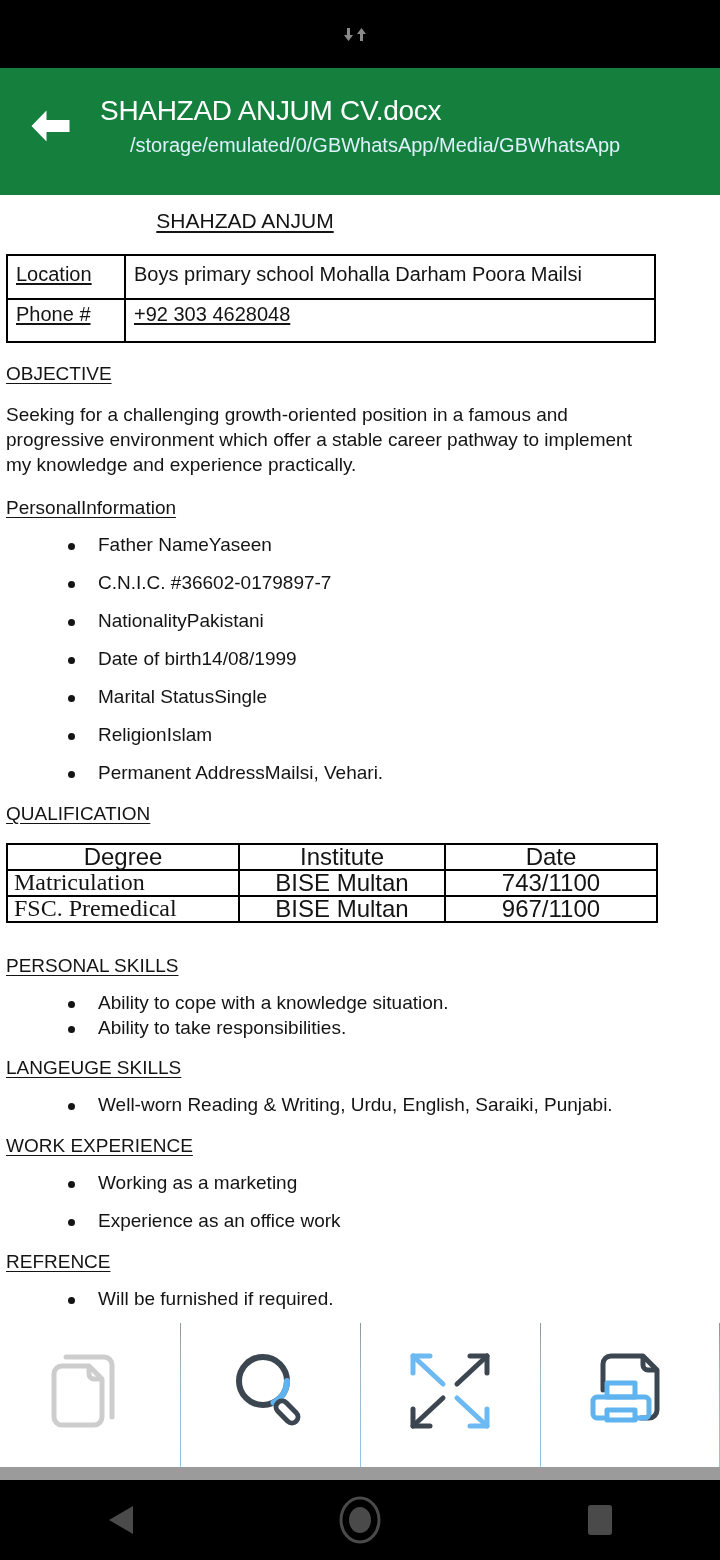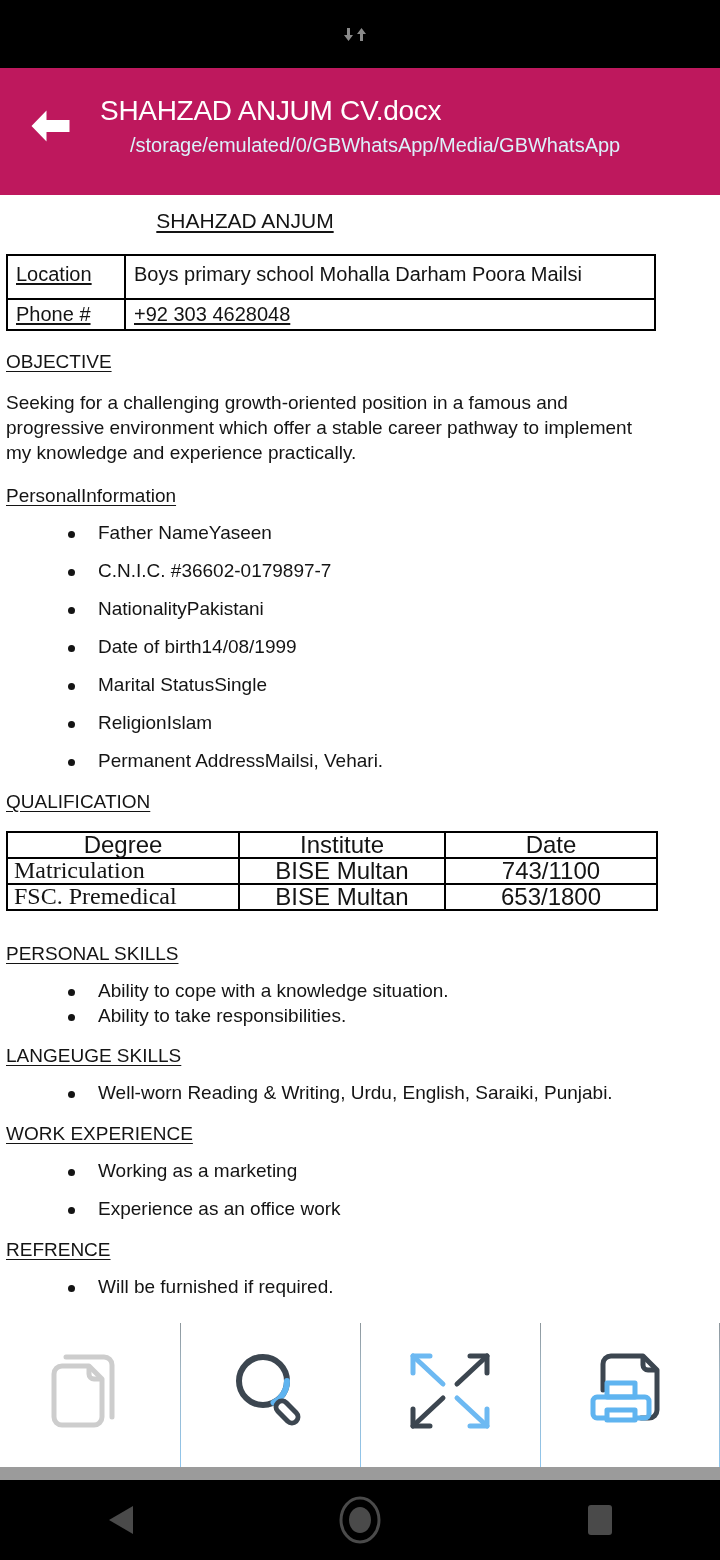--- a/index.html
+++ b/index.html
@@ -19,21 +19,21 @@
   }
   .statusbar .sb-icons{
     display:flex; align-items:center; gap:2px;
     transform:translateX(-5px);
   }
   .sb-arrow{ display:block; }
 
   
   .appbar{
     position:absolute; left:0; top:68px; width:720px; height:143px;
-    background:#be185d;
+    background:#15803d;
     display:flex; align-items:flex-start;
   }
   .backbtn{
     width:100px; height:127px;
     display:flex; align-items:center; justify-content:center;
     padding-bottom:12px;
     cursor:pointer;
   }
   .appbar-text{
     padding-top:26px;
@@ -87,21 +87,21 @@
   .tbl-contact td{
     border:2px solid #000;
     font-size:20px;
     padding:7px 8px 8px 8px;
     vertical-align:top;
     line-height:22px;
   }
   .tbl-contact td.lbl{ width:118px; }
   .tbl-contact td.lbl span{ text-decoration:underline; text-underline-offset:2px;}
   .tbl-contact tr.r1 td{ height:44px; }
-  .tbl-contact tr.r2 td{ height:30px; padding-top:3px; padding-bottom:4px;}
+  .tbl-contact tr.r2 td{ height:30px; padding-top:3px; padding-bottom:16px;}
   .tbl-contact td.val-underline span{ text-decoration:underline; text-underline-offset:2px;}
 
   .sec-head{
     font-size:19px;
     text-decoration:underline;
     text-underline-offset:3px;
     margin:20px 0 0 6px;
     display:inline-block;
   }
   .body-para{
@@ -256,21 +256,21 @@
       <td class="c">Date</td>
     </tr>
     <tr>
       <td class="l">Matriculation</td>
       <td class="c">BISE Multan</td>
       <td class="c">743/1100</td>
     </tr>
     <tr>
       <td class="l">FSC. Premedical</td>
       <td class="c">BISE Multan</td>
-      <td class="c">653/1800</td>
+      <td class="c">967/1100</td>
     </tr>
   </tbody>
     </table>
 
   <div class="sec-head" style="margin-top:32px">PERSONAL SKILLS</div>
   <ul class="bullets tight">
     <li>Ability to cope with a knowledge situation.</li>
     <li class="tight">Ability to take responsibilities.</li>
   </ul>
 

